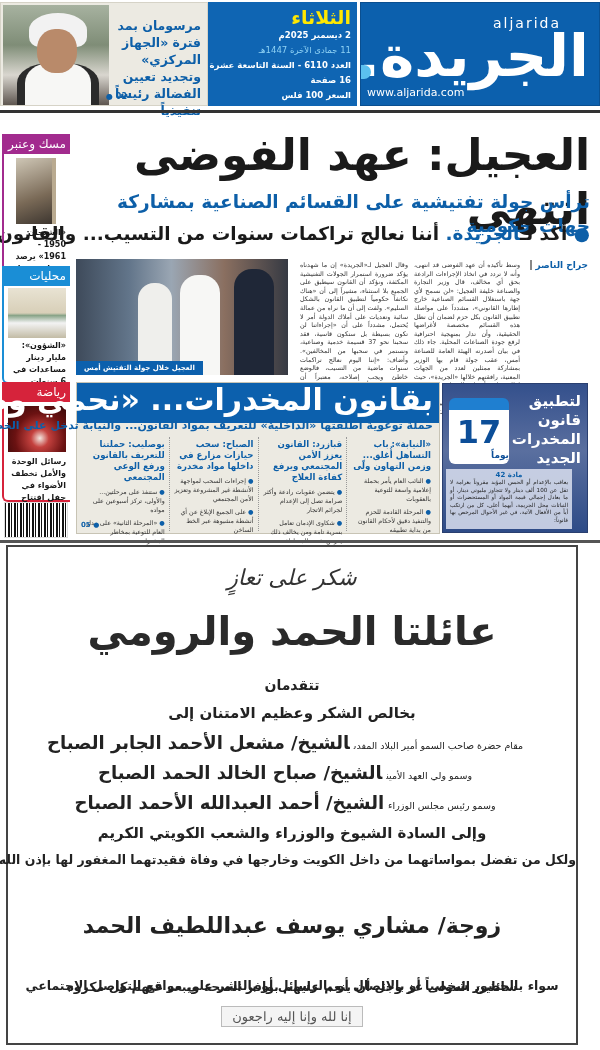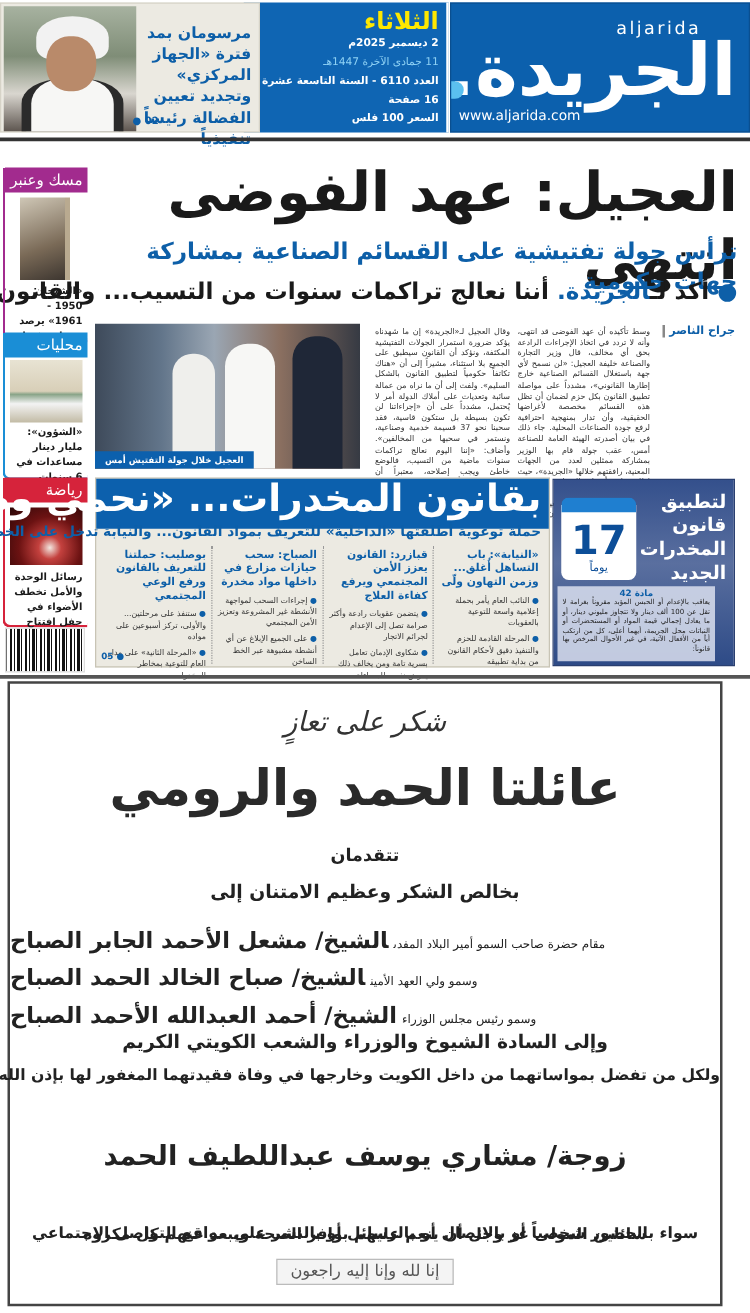--- a/index.html
+++ b/index.html
@@ -80,35 +80,35 @@
   .dcol { flex: 1; padding: 2px 4px; border-left: 1px dotted #999; }
   .dcol:last-child { border-left: none; }
   .dcol-title { color: #0d5fa8; font-weight: bold; font-size: 8.6px; line-height: 11px; text-align: right; min-height: 26px; }
   .dcol-b { font-size: 6.3px; line-height: 9px; text-align: right; color: #333; margin-top: 4px; }
   .dcol-b .dot { color: #0d5fa8; }
   .drugs-ref { position: absolute; left: 4px; bottom: 4px; font-size: 7px; color: #0d5fa8; font-weight: bold; direction: ltr; }
 
   .countdown { position: absolute; top: 383px; left: 442px; width: 146px; height: 150px; background: linear-gradient(180deg, #34508c 0%, #5a6f9f 45%, #2e4b87 100%); border: 1px solid #2a3f70; overflow: hidden; }
   .cd-cal { position: absolute; left: 6px; top: 14px; width: 60px; height: 66px; background: #fff; border-radius: 6px; border-top: 12px solid #1f7fd0; }
   .cd-num { position: absolute; left: 0; right: 0; top: 4px; text-align: center; color: #0c4e98; font-weight: bold; font-size: 32px; line-height: 36px; }
-  .cd-unit { position: absolute; left: 0; right: 0; bottom: 4px; text-align: center; color: #0c4e98; font-size: 9px; font-weight: normal; }
+  .cd-unit { position: absolute; left: 0; right: 0; bottom: 4px; color: #0c4e98; font-size: 9px; font-weight: bold; }
   .cd-title { position: absolute; right: 6px; top: 8px; width: 74px; color: #fff; font-weight: bold; font-size: 15px; line-height: 19px; text-align: right; }
   .cd-panel { position: absolute; left: 3px; right: 15px; bottom: 3px; height: 60px; background: rgba(214,220,236,0.88); padding: 2px 4px; }
   .cd-article { color: #0d5fa8; font-weight: bold; font-size: 7px; text-align: center; }
   .cd-body { font-size: 5.6px; line-height: 7.6px; color: #222; text-align: justify; }
 
   
   .ad-top-rule { position: absolute; top: 540px; left: 0; width: 600px; height: 3px; background: #555; }
   .ad { position: absolute; top: 545px; left: 6px; width: 572px; height: 500px; border: 2px solid #444; background: #fff; text-align: center; }
   .ad-script { position: absolute; top: 18px; left: 0; right: 0; font-family: "DejaVu Serif", serif; font-style: italic; font-size: 22px; color: #333; }
   .ad-family { position: absolute; top: 56px; left: 0; right: 0; font-size: 40px; font-weight: bold; color: #2a2a2a; line-height: 56px; }
   .ad-l { position: absolute; left: 0; right: 0; color: #222; white-space: nowrap; }
   .ad-offers { top: 130px; font-size: 14px; font-weight: bold; }
   .ad-thanks { top: 157px; font-size: 15px; font-weight: bold; }
-  .ad-dig { font-size: 18px; font-weight: bold; text-align: left; padding-right: 14px; margin-top: 10px; }
+  .ad-dig { font-size: 18px; font-weight: bold; text-align: center; padding-right: 14px; }
   .ad-dig .title { font-size: 9.5px; font-weight: normal; margin-left: 4px; }
   .ad-d1 { top: 185px; }
   .ad-d2 { top: 215px; }
   .ad-d3 { top: 245px; }
   .ad-people { top: 277px; font-size: 15px; font-weight: bold; }
   .ad-all { top: 305px; font-size: 12.5px; font-weight: bold; }
   .ad-deceased { top: 326px; font-size: 28px; font-weight: bold; line-height: 38px; }
   .ad-husband { top: 366px; font-size: 22px; font-weight: bold; }
   .ad-closing1 { top: 412px; font-size: 12.5px; font-weight: bold; margin-top: 19px; }
   .ad-closing2 { top: 432px; font-size: 12.5px; font-weight: bold; }

